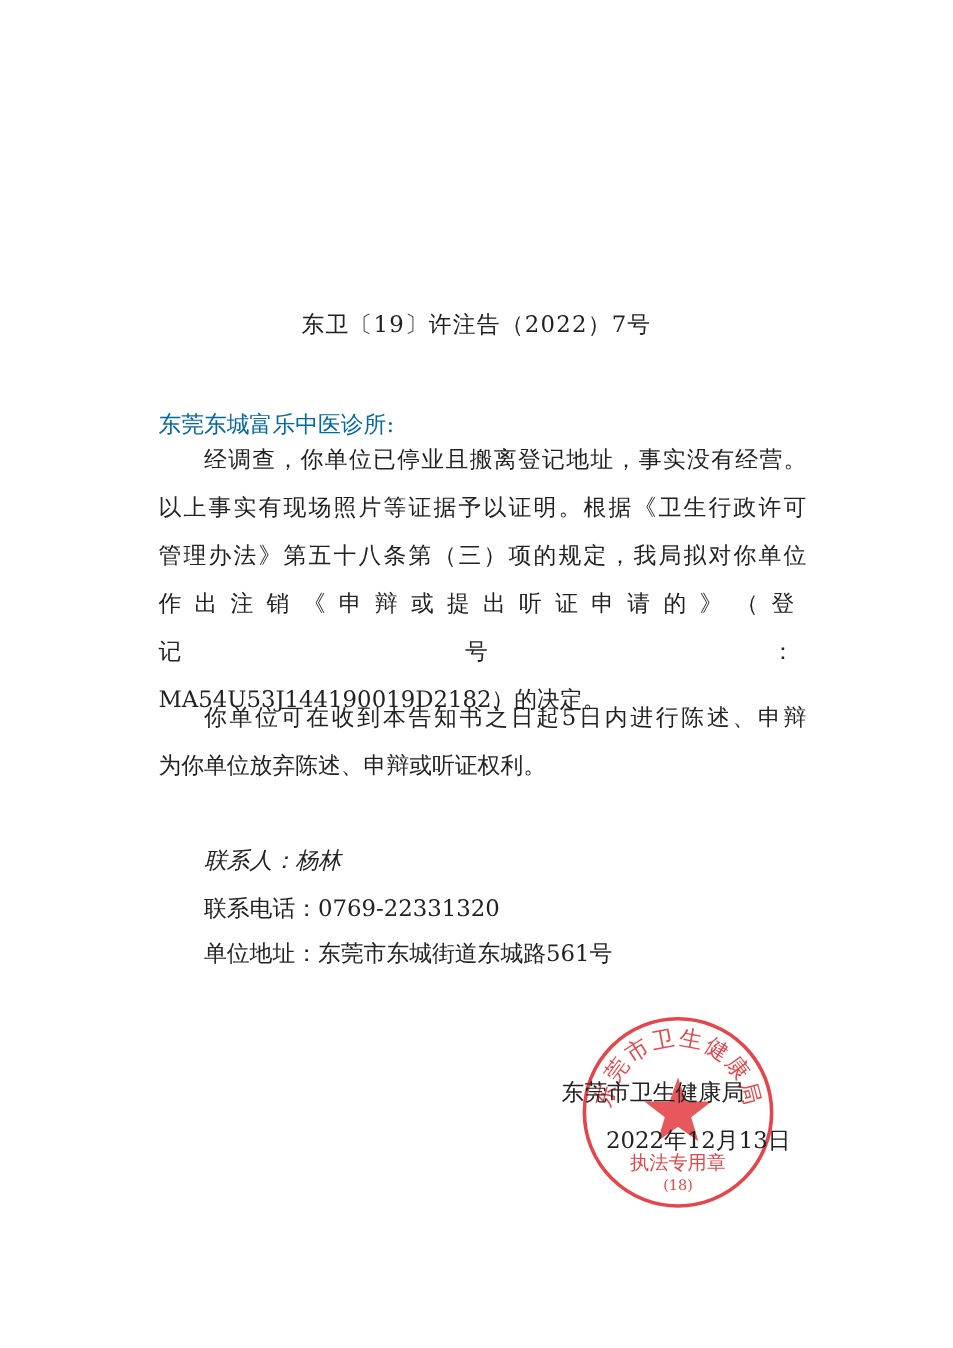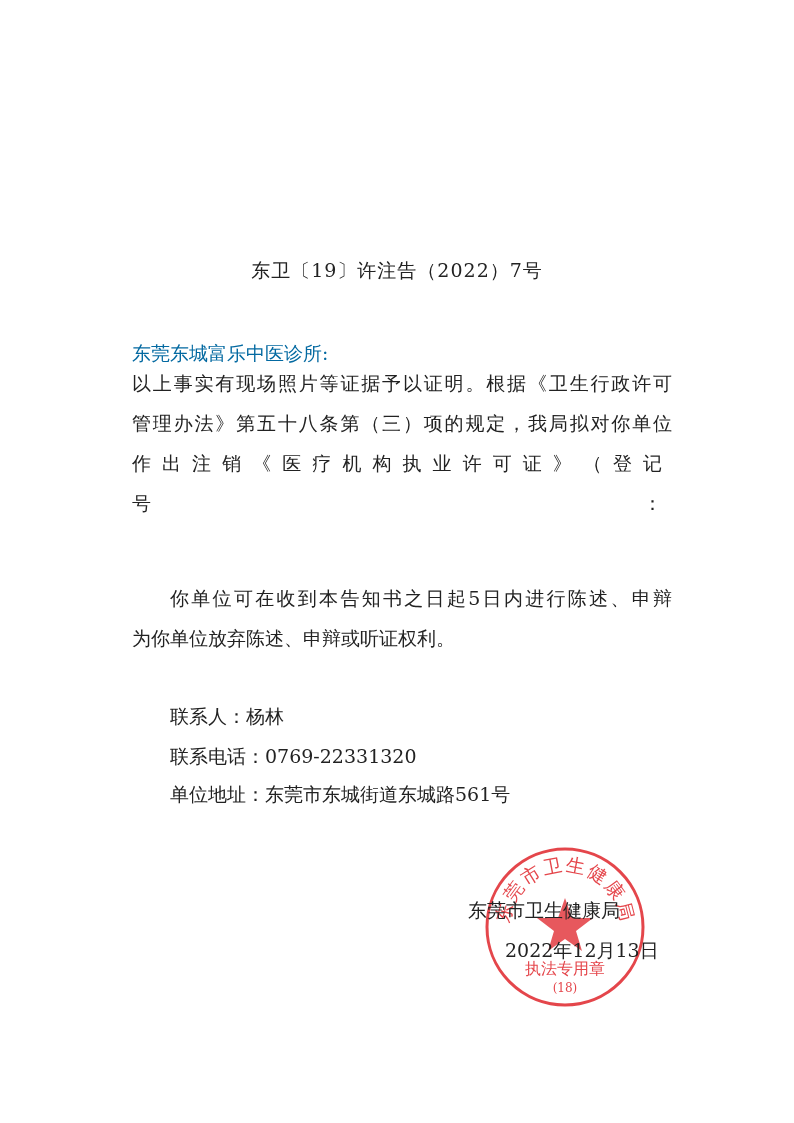--- a/index.html
+++ b/index.html
@@ -64,21 +64,21 @@
       display: block;
       text-align: justify;
       text-align-last: justify;
     }
     .contact {
       position: absolute;
       left: 170px;
       font-size: 19px;
       color: #222;
     }
-    .c1 { top: 704px; }
+    .c1 { top: 704px; font-style: italic; }
     .c2 { top: 744px; }
     .c3 { top: 782px; text-align: center; }
     .signer {
       position: absolute;
       left: 468px;
       top: 898px;
       font-size: 19px;
       color: #222;
       z-index: 2;
     }
@@ -103,23 +103,25 @@
 </head>
 <body>
 
 <div class="page">
 
   <div class="doc-number">东卫〔19〕许注告（2022）7号</div>
 
   <div class="addressee">东莞东城富乐中医诊所:</div>
 
   <div class="body-text para1">
+    <span class="justify-line indent">经调查，你单位已停业且搬离登记地址，事实没有经营。</span>
     <span class="justify-line">以上事实有现场照片等证据予以证明。根据《卫生行政许可</span>
     <span class="justify-line">管理办法》第五十八条第（三）项的规定，我局拟对你单位</span>
-    <span class="justify-line" style="letter-spacing:10px;">作出注销《医疗机构执业许可证》（登记号：</span>
+    <span class="justify-line" style="letter-spacing:10px;">作出注销《申辩或提出听证申请的》（登记号：</span>
+    <span class="justify-line" style="text-align-last:left;">MA54U53J144190019D2182）的决定。</span>
   </div>
 
   <div class="body-text para2">
     <span class="justify-line indent">你单位可在收到本告知书之日起5日内进行陈述、申辩</span>
     <span class="justify-line" style="text-align-last:left;">为你单位放弃陈述、申辩或听证权利。</span>
   </div>
 
   <div class="contact c1">联系人：杨林</div>
   <div class="contact c2">联系电话：0769-22331320</div>
   <div class="contact c3">单位地址：东莞市东城街道东城路561号</div>

